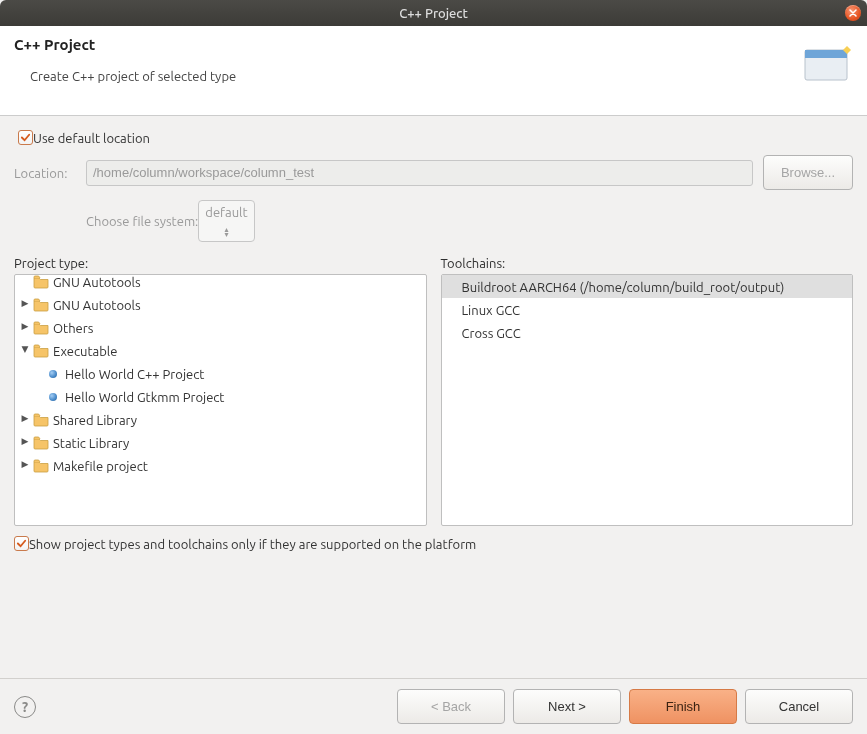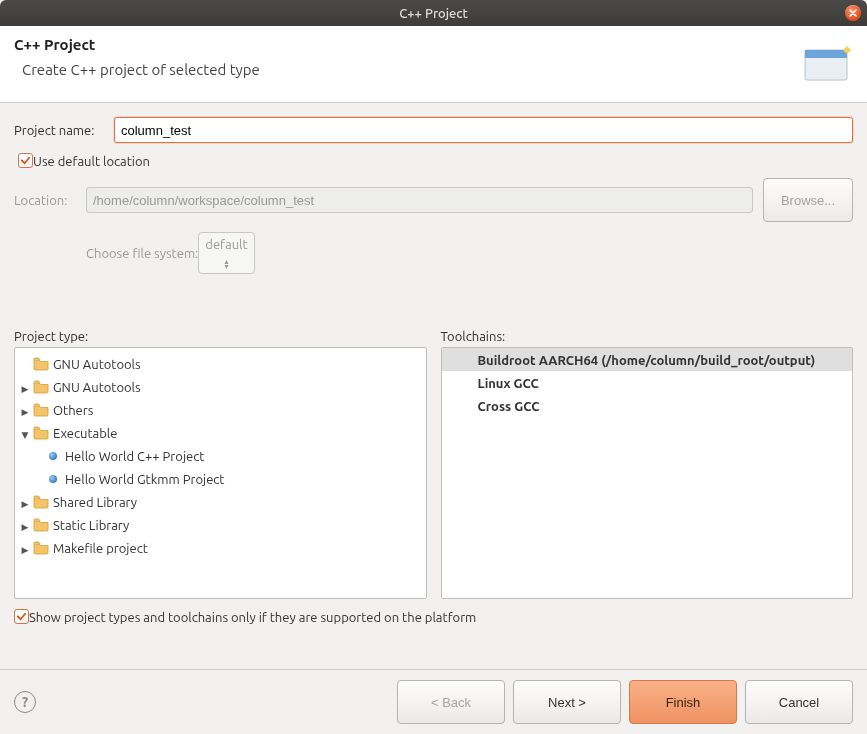--- a/index.html
+++ b/index.html
@@ -47,22 +47,22 @@
     gap: 10px;
   }
   .banner-text { flex: 1; }
   .banner h1 {
     margin: 0 0 6px 0;
     font-size: 15px;
     font-weight: bold;
     color: #222;
   }
   .banner p {
-    margin: 8px;
-    font-size: 15px;
+    margin: 16px;
+    font-size: 13px;
     color: #444;
   }
   .banner-icon {
     width: 50px; height: 44px;
     margin-top: 6px;
   }
   
   .content {
     padding: 14px 14px 10px 14px;
   }
@@ -106,21 +106,21 @@
   .chk {
     width: 15px; height: 15px;
     border: 1px solid #c97a4c;
     border-radius: 3px;
     background: linear-gradient(#fff,#f3f3f3);
     display: inline-flex; align-items: center; justify-content: center;
     cursor: pointer;
   }
   .chk svg { width: 11px; height: 11px; }
   .btn {
-    height: 44px;
+    height: 35px;
     padding: 0 14px;
     min-width: 90px;
     font-size: 13px;
     border: 1px solid #b3b3b3;
     border-radius: 4px;
     background: linear-gradient(#fdfdfc,#eceae7);
     cursor: pointer;
     color: #333;
   }
   .btn.disabled { color: #a5a5a5; cursor: default; }
@@ -153,37 +153,36 @@
   
   .panels {
     display: flex;
     gap: 14px;
     margin-top: 6px;
   }
   .panel {
     flex: 1;
     display: flex;
     flex-direction: column;
-    margin-top: 41px;
   }
   .panel-label {
     font-size: 13px;
     margin-bottom: 4px;
     color: #2e2e2e;
   }
   .listbox {
     border: 1px solid #bfbfbf;
     background: #fff;
     height: 252px;
     overflow: auto;
     border-radius: 2px;
   }
   .tree-row {
     display: flex;
-    align-items: flex-end;
+    align-items: flex-start;
     height: 23px;
     padding-left: 4px;
     font-size: 13px;
     cursor: default;
   }
   .tree-row.selected { background: #ececec; }
   .tree-row .caret {
     width: 12px; text-align: center; font-size: 9px; color: #555;
     display: inline-block;
   }
@@ -199,24 +198,23 @@
     margin: 0 8px 0 4px;
     display: inline-block;
   }
   .indent0 {}
   .indent1 .item-content { padding-left: 14px; }
   .item-content { display: flex; align-items: center; }
   .tc-row {
     height: 23px;
     display: flex;
     align-items: center;
-    padding-left: 36px;
+    padding-left: 20px;
     font-size: 13px;
     cursor: default;
-    font-weight: bold;
   }
   .tc-row.selected { background: #dfdfdf; }
   
   .footer {
     position: absolute;
     left: 0; right: 0; bottom: 0;
     border-top: 1px solid #d2d0cd;
     padding: 10px 14px;
     display: flex;
     align-items: center;
@@ -254,24 +252,20 @@
   </div>
   <svg class="banner-icon" viewBox="0 0 50 44">
     <rect x="2" y="8" width="42" height="30" rx="2" fill="#e9eef3" stroke="#b8c2cc"></rect>
     <rect x="2" y="8" width="42" height="8" fill="#6ea5d8"></rect>
     <polygon points="44,4 48,8 44,12 40,8" fill="#f8cf54"></polygon>
   </svg>
 </div>
 
 <div class="content">
 
-  <div class="row">
-    <label class="fld">Project name:</label>
-    <input type="text" class="focused" value="column_test" style="">
-  </div>
 
   <div class="checkbox-row indent">
     <span class="chk">
       <svg viewBox="0 0 12 12">
         <path d="M2 6 L5 9 L10 3" stroke="#d65b1d" stroke-width="2" fill="none" stroke-linecap="round"></path>
       </svg>
     </span>
     <span>Use default location</span>
   </div>
 

